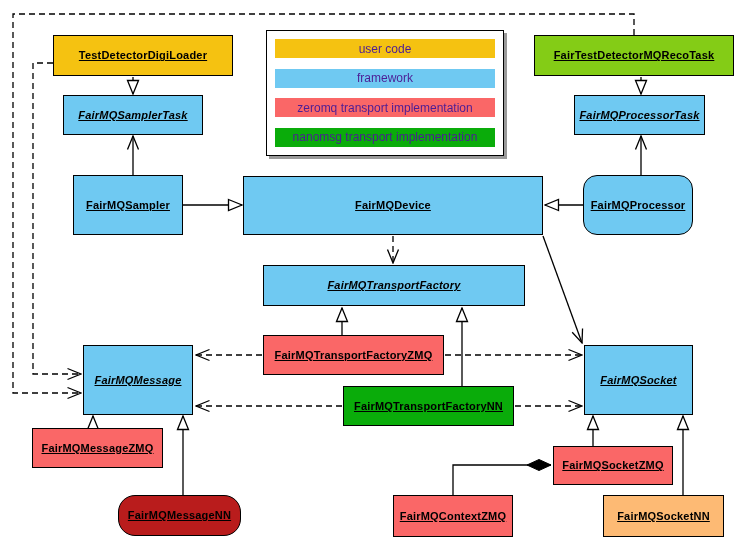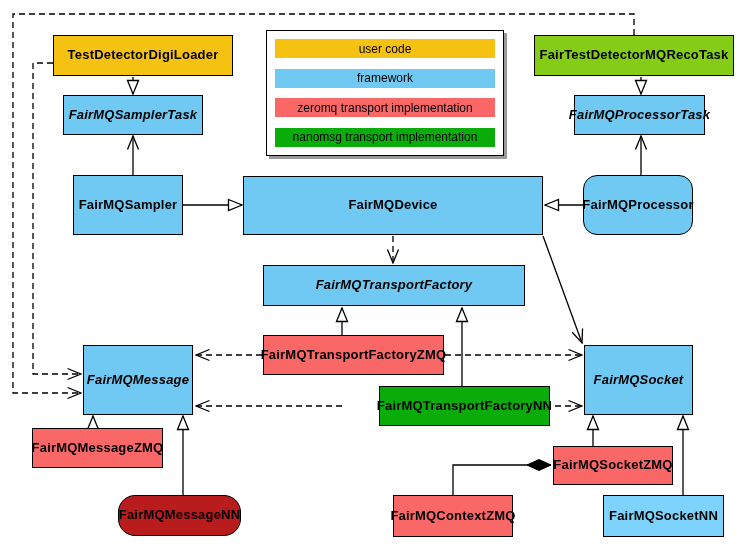--- a/index.html
+++ b/index.html
@@ -1,29 +1,29 @@
 <!DOCTYPE html>
 <html><head>
 <meta charset="utf-8">
 <style>
   html,body{margin:0;padding:0;background:#fff;}
   .stage{position:relative;width:748px;height:549px;background:#fff;overflow:hidden;
          font-family:"Liberation Sans",sans-serif;}
   svg.wires{position:absolute;left:0;top:0;z-index:1;}
   .node{position:absolute;box-sizing:border-box;border:1.4px solid #000;
         display:flex;align-items:center;justify-content:center;text-align:center;
-        font-weight:bold;font-size:13px;letter-spacing:.2px;color:#000;z-index:2;
-        line-height:1.1;padding:0 2px;}
+        font-weight:bold;font-size:11px;letter-spacing:.2px;color:#000;z-index:2;
+        line-height:1.1;padding:0 2px;text-decoration:underline;}
   .node.abstract{font-style:italic;}
   .legend{position:absolute;left:266px;top:30px;width:238px;height:126px;box-sizing:border-box;
           background:#fff;border:1.4px solid #000;box-shadow:3px 3px 0 #9a9a9a;
           display:flex;flex-direction:column;justify-content:space-between;
           padding:8px 8px;z-index:2;}
   .legend-bar{height:19px;display:flex;align-items:center;justify-content:center;
-          font-size:12px;color:#000000;}
+          font-size:12px;color:#4c1d95;}
   path.wire{stroke:#000;stroke-width:1.3;fill:none;}
   path.dashed{stroke-dasharray:6 4;}
 </style>
 </head>
 <body>
 
 <div class="stage">
 
   <svg class="wires" width="748" height="549" viewBox="0 0 748 549">
     <defs>
@@ -82,29 +82,29 @@
   <div class="node" style="left: 73px; top: 175px; width: 110px; height: 60px; background-color: rgb(111, 201, 242);">FairMQSampler</div>
 
   <div class="node" style="left: 243px; top: 176px; width: 300px; height: 59px; background-color: rgb(111, 201, 242);">FairMQDevice</div>
 
   <div class="node" style="left: 583px; top: 175px; width: 110px; height: 60px; background-color: rgb(111, 201, 242); border-radius: 14px;">FairMQProcessor</div>
 
   <div class="node abstract" style="left: 263px; top: 265px; width: 262px; height: 41px; background-color: rgb(111, 201, 242);">FairMQTransportFactory</div>
 
   <div class="node" style="left: 263px; top: 335px; width: 181px; height: 40px; background-color: rgb(250, 103, 103);">FairMQTransportFactoryZMQ</div>
 
-  <div class="node" style="left: 343px; top: 386px; width: 171px; height: 40px; background-color: rgb(10, 172, 10); margin-left: 36px;">FairMQTransportFactoryNN</div>
+  <div class="node" style="left: 343px; top: 386px; width: 171px; height: 40px; background-color: rgb(10, 172, 10);">FairMQTransportFactoryNN</div>
 
   <div class="node abstract" style="left: 83px; top: 345px; width: 110px; height: 70px; background-color: rgb(111, 201, 242);">FairMQMessage</div>
 
   <div class="node abstract" style="left: 584px; top: 345px; width: 109px; height: 70px; background-color: rgb(111, 201, 242);">FairMQSocket</div>
 
   <div class="node" style="left: 32px; top: 428px; width: 131px; height: 40px; background-color: rgb(250, 103, 103);">FairMQMessageZMQ</div>
 
   <div class="node" style="left: 118px; top: 495px; width: 123px; height: 41px; background-color: #b91c1c; border-radius: 17px;">FairMQMessageNN</div>
 
   <div class="node" style="left: 393px; top: 495px; width: 120px; height: 42px; background-color: rgb(250, 103, 103);">FairMQContextZMQ</div>
 
   <div class="node" style="left: 553px; top: 446px; width: 120px; height: 39px; background-color: rgb(250, 103, 103);">FairMQSocketZMQ</div>
 
-  <div class="node" style="left: 603px; top: 495px; width: 121px; height: 42px; background-color: #7dd3fc;">FairMQSocketNN</div>
+  <div class="node" style="left: 603px; top: 495px; width: 121px; height: 42px; background-color: #fdba74;">FairMQSocketNN</div>
 
 </div>
 
 </body></html>

